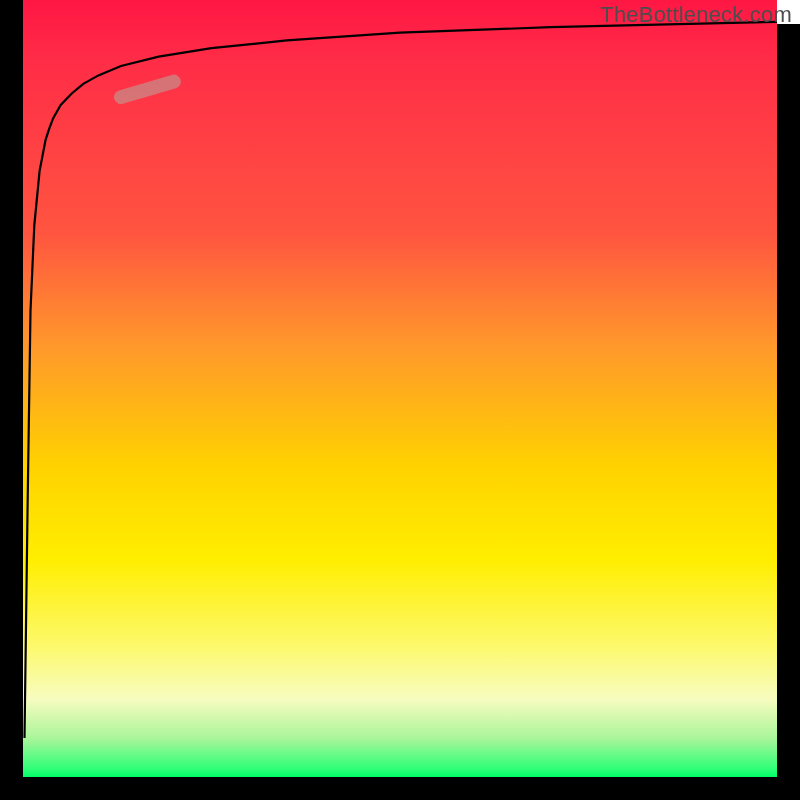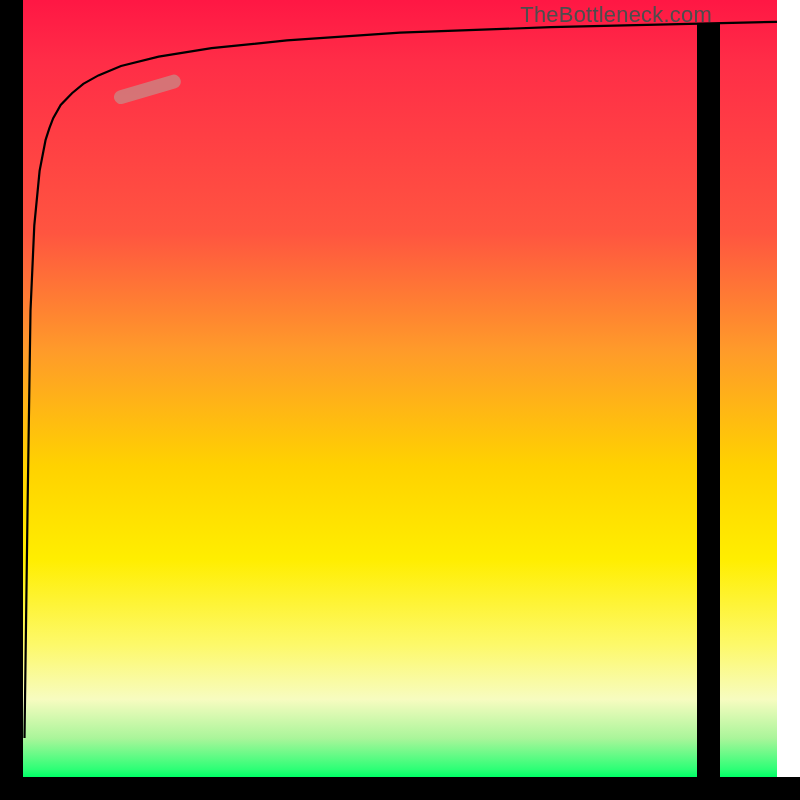--- a/index.html
+++ b/index.html
@@ -6,21 +6,21 @@
     margin: 0;
     padding: 0;
     width: 800px;
     height: 800px;
     overflow: hidden;
     font-family: Arial, Helvetica, sans-serif;
     background: #fff;
   }
   .chart-frame {
     position: relative;
-    width: 720px;
+    width: 800px;
     height: 800px;
   }
   
   .plot-area {
     position: absolute;
     left: 23px;
     top: 0px;
     width: 754px; 
     height: 777px; 
   }

